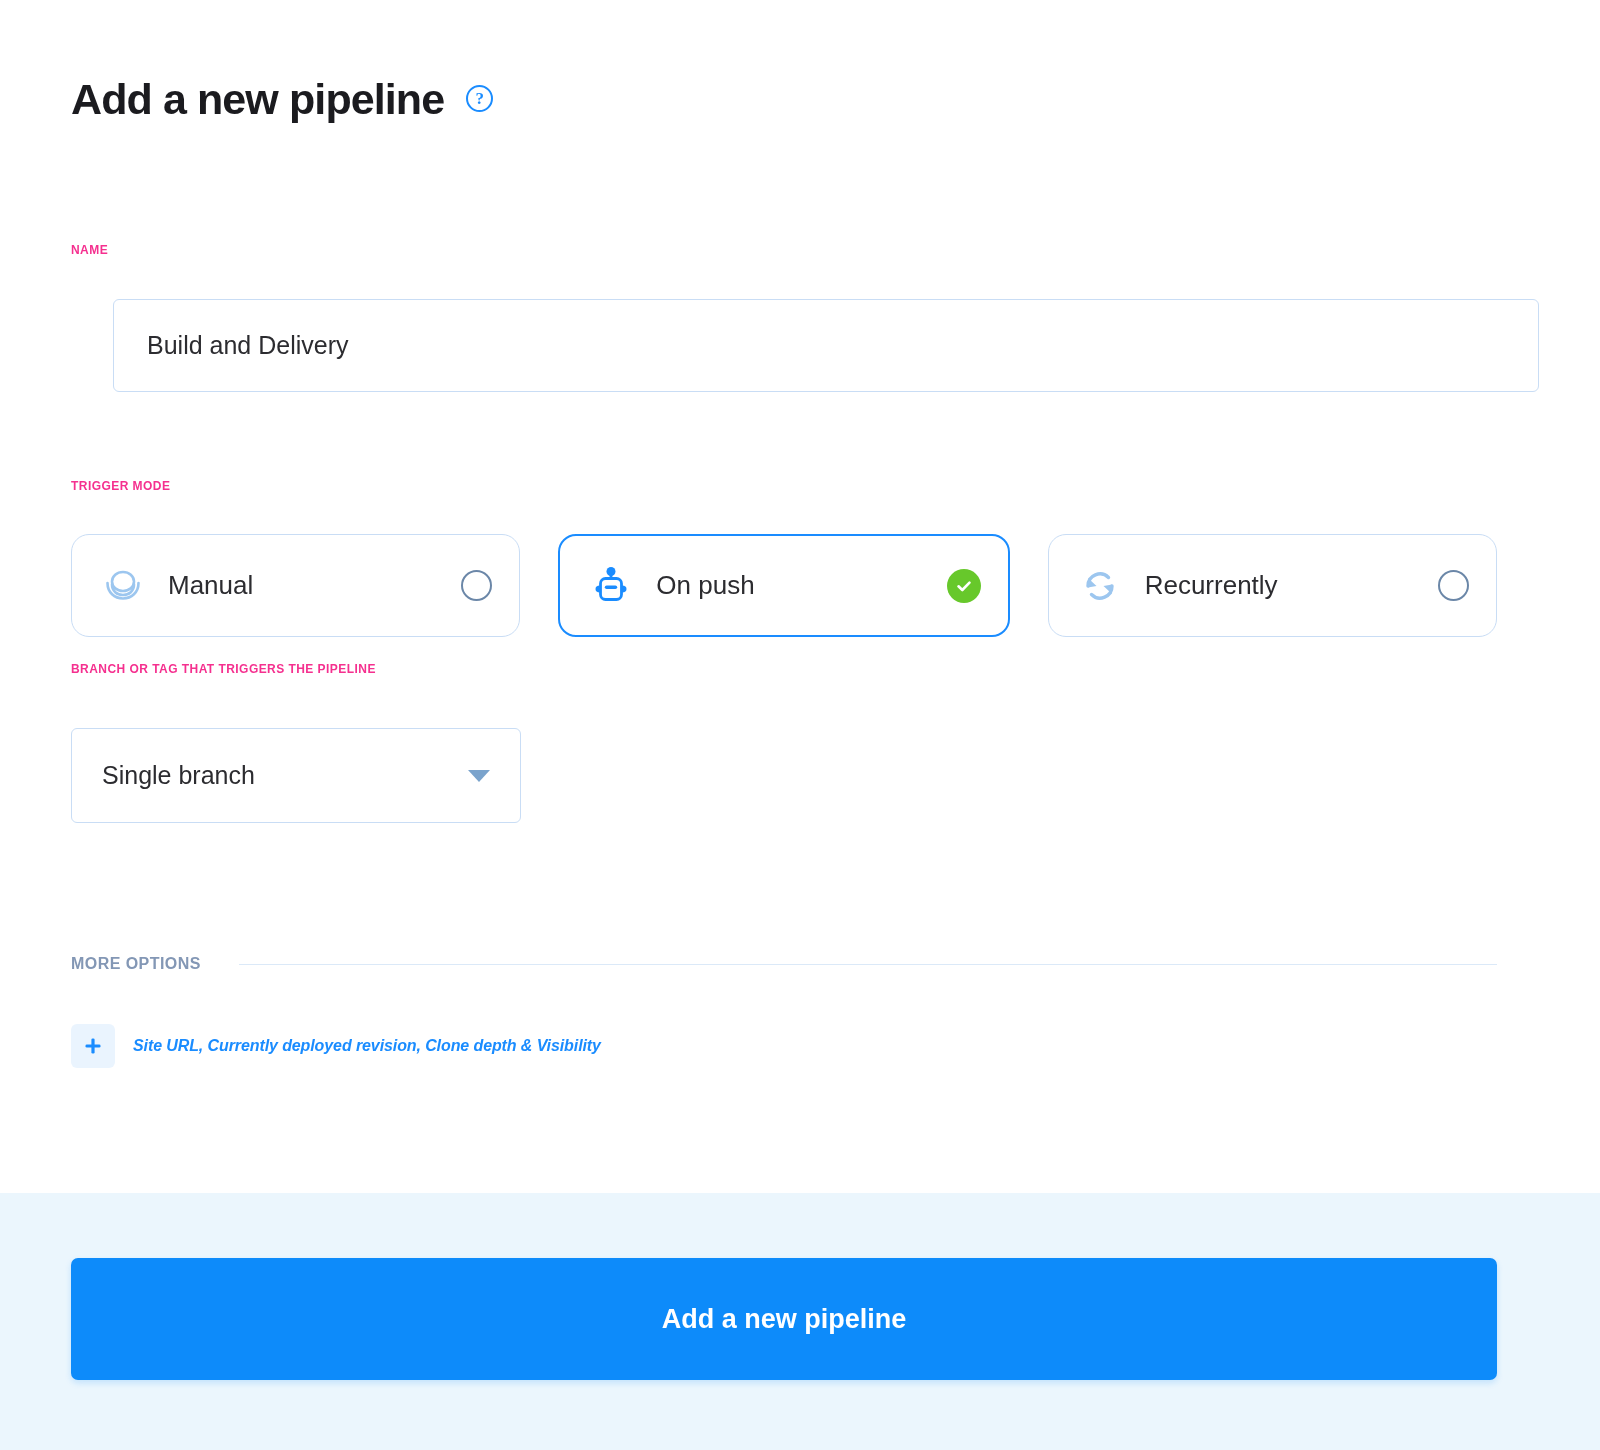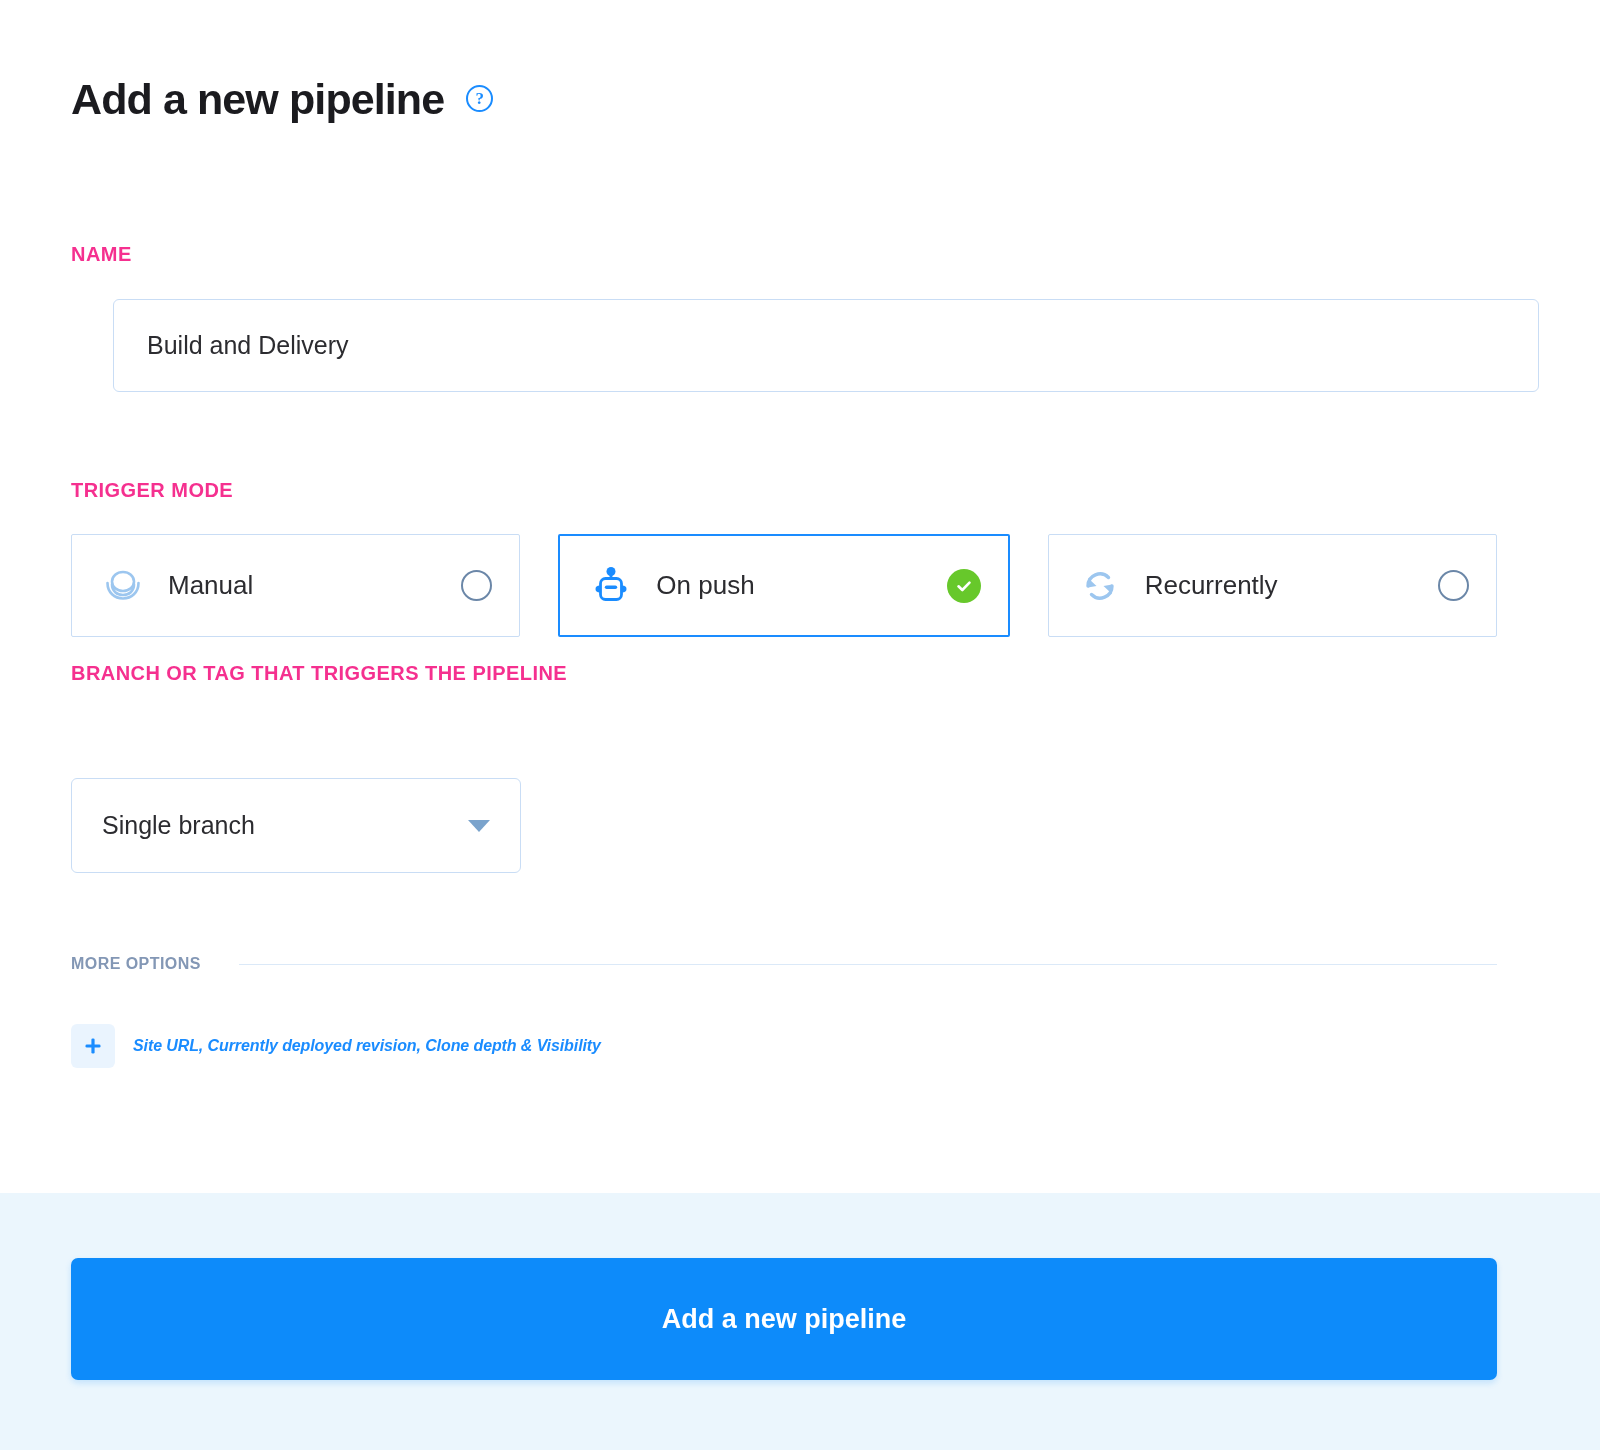--- a/index.html
+++ b/index.html
@@ -56,21 +56,21 @@
     font-weight: 700;
     line-height: 23px;
     text-align: center;
     cursor: pointer;
     font-family: "Liberation Serif", serif;
   }
 
   
   .field-label {
     position: absolute;
-    font-size: 20px;
+    font-size: 12px;
     font-weight: 700;
     letter-spacing: 0.45px;
     color: #f5308f;
     text-transform: uppercase;
   }
 
   
   .name-input {
     position: absolute;
     left: 71px;
@@ -96,21 +96,21 @@
     top: 534px;
     width: 1426px;
     display: flex;
     gap: 38px;
   }
   .trigger-card {
     position: relative;
     flex: 1 1 0;
     height: 103px;
     border: 1px solid #c9ddf5;
-    border-radius: 2px;
+    border-radius: 18px;
     background: #fff;
     display: flex;
     align-items: center;
     padding: 0 27px 0 29px;
     cursor: pointer;
   }
   .trigger-card.selected {
     border: 2px solid #1a8cff;
     justify-content: flex-end;
   }
@@ -143,21 +143,21 @@
     flex: 0 0 34px;
     display: flex;
     align-items: center;
     justify-content: center;
   }
 
   
   .branch-row {
     position: absolute;
     left: 71px;
-    top: 778px;
+    top: 728px;
     width: 1426px;
     display: flex;
     gap: 38px;
     justify-content: space-between;
   }
   .select-box {
     position: relative;
     height: 95px;
     border: 1px solid #c9ddf5;
     border-radius: 6px;

